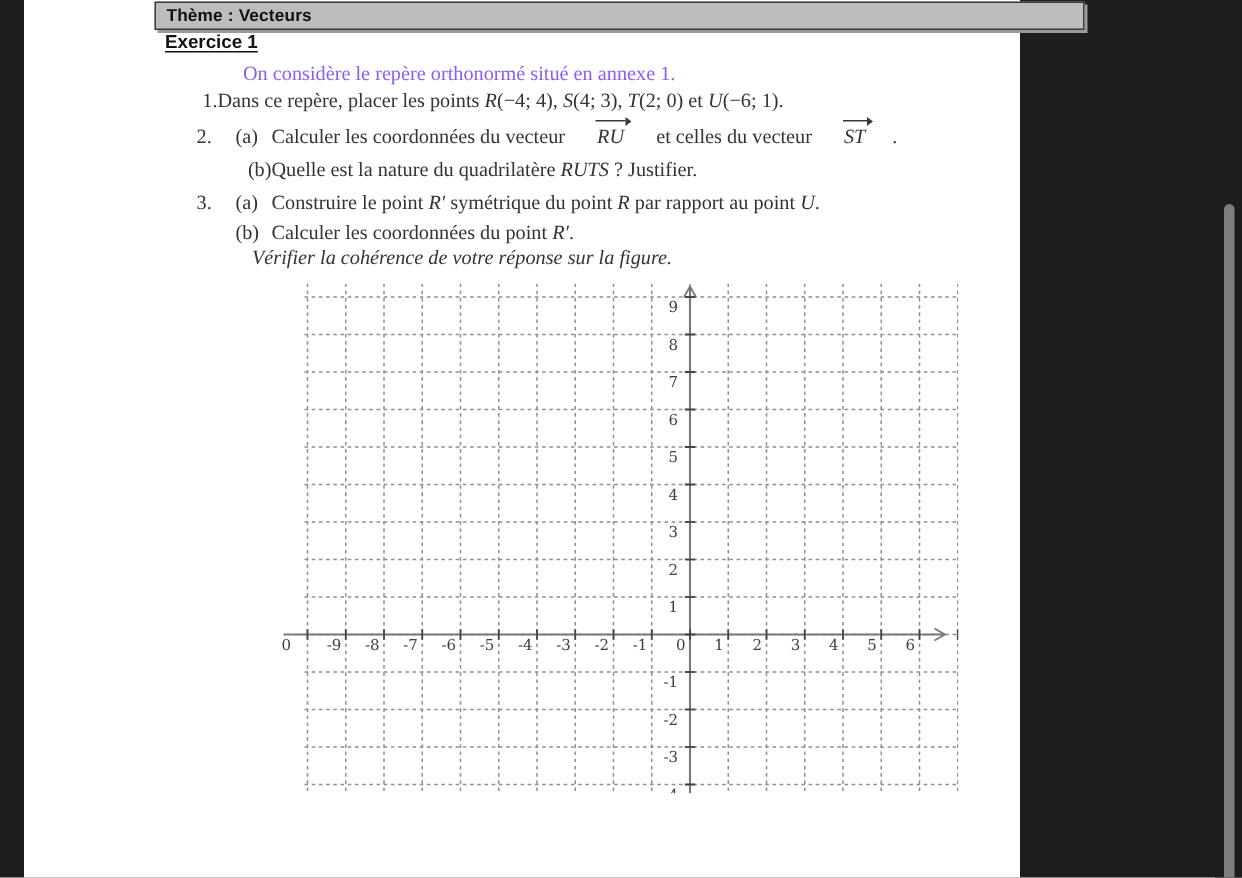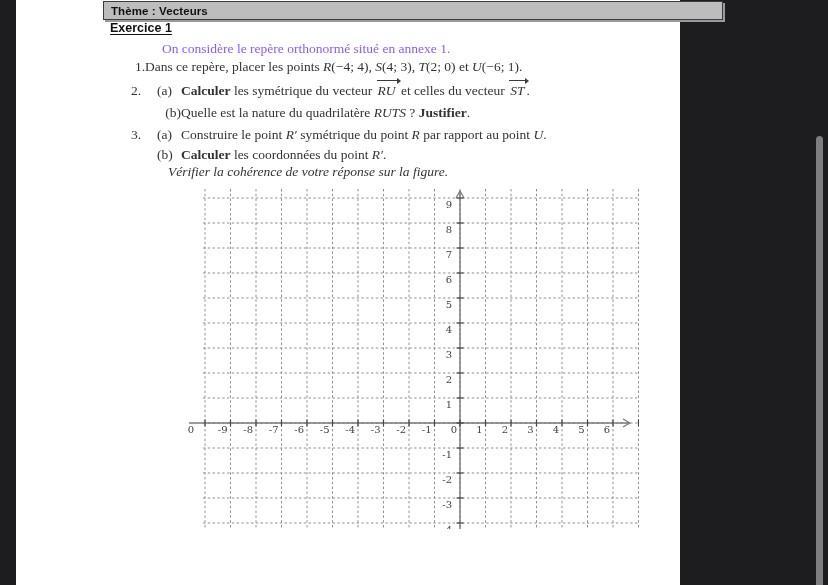--- a/index.html
+++ b/index.html
@@ -42,23 +42,23 @@
   .line{position:absolute;left:115px;font-size:13.5px;color:#333;white-space:nowrap;}
   .l1{top:59px;text-align:right;}
   .l2a{top:83px;}
   .l2b{top:105px;text-align:right;}
   .l3a{top:127px;}
   .l3b{top:147px;}
   .l-it{top:164px;left:152px;}
   .m1{display:inline-block;width:26px;}
   .l1 .m1{width:14px;}
   .m2{display:inline-block;width:24px;}
-  .seg-b{font-weight:700;}
+  .seg-b{font-weight:400;}
   .seg-i{font-style:italic;}
-  .seg-v{font-style:italic;position:relative;margin:0 2px;}
+  .seg-v{font-style:italic;position:relative;margin:0 18px;}
   .vec-arrow{
     position:absolute;left:-1px;right:-1px;top:-8px;height:5px;
     border-bottom:1px solid #3a3a3a;
   }
   .vec-arrow::after{
     content:"";position:absolute;right:-4px;bottom:-3.5px;
     border-left:4px solid #3a3a3a;
     border-top:3px solid transparent;border-bottom:3px solid transparent;
   }
   .figure{
@@ -78,21 +78,21 @@
 
   <div class="exercise-heading">Exercice 1</div>
 
   <div class="intro">On considère le repère orthonormé situé en annexe 1.</div>
 
   <div class="line l1">
     <span class="m1">1.</span><span class="segs"><span class="seg seg-n">Dans ce repère, placer les points </span><span class="seg seg-i">R</span><span class="seg seg-n">(−4; 4), </span><span class="seg seg-i">S</span><span class="seg seg-n">(4; 3), </span><span class="seg seg-i">T</span><span class="seg seg-n">(2; 0) et </span><span class="seg seg-i">U</span><span class="seg seg-n">(−6; 1).</span></span>
   </div>
 
   <div class="line l2a">
-    <span class="m1">2.</span><span class="m2">(a)</span><span class="segs"><span class="seg seg-b">Calculer</span><span class="seg seg-n"> les symétrique du vecteur </span><span class="seg seg-v"><span class="vec-arrow"></span>RU</span><span class="seg seg-n"> et celles du vecteur </span><span class="seg seg-v"><span class="vec-arrow"></span>ST</span><span class="seg seg-n">.</span></span>
+    <span class="m1">2.</span><span class="m2">(a)</span><span class="segs"><span class="seg seg-b">Calculer</span><span class="seg seg-n"> les coordonnées du vecteur </span><span class="seg seg-v"><span class="vec-arrow"></span>RU</span><span class="seg seg-n"> et celles du vecteur </span><span class="seg seg-v"><span class="vec-arrow"></span>ST</span><span class="seg seg-n">.</span></span>
   </div>
 
   <div class="line l2b">
     <span class="m1"></span><span class="m2">(b)</span><span class="segs"><span class="seg seg-n">Quelle est la nature du quadrilatère </span><span class="seg seg-i">RUTS</span><span class="seg seg-n"> ? </span><span class="seg seg-b">Justifier</span><span class="seg seg-n">.</span></span>
   </div>
 
   <div class="line l3a">
     <span class="m1">3.</span><span class="m2">(a)</span><span class="segs"><span class="seg seg-n">Construire le point </span><span class="seg seg-i">R′</span><span class="seg seg-n"> symétrique du point </span><span class="seg seg-i">R</span><span class="seg seg-n"> par rapport au point </span><span class="seg seg-i">U</span><span class="seg seg-n">.</span></span>
   </div>
 

